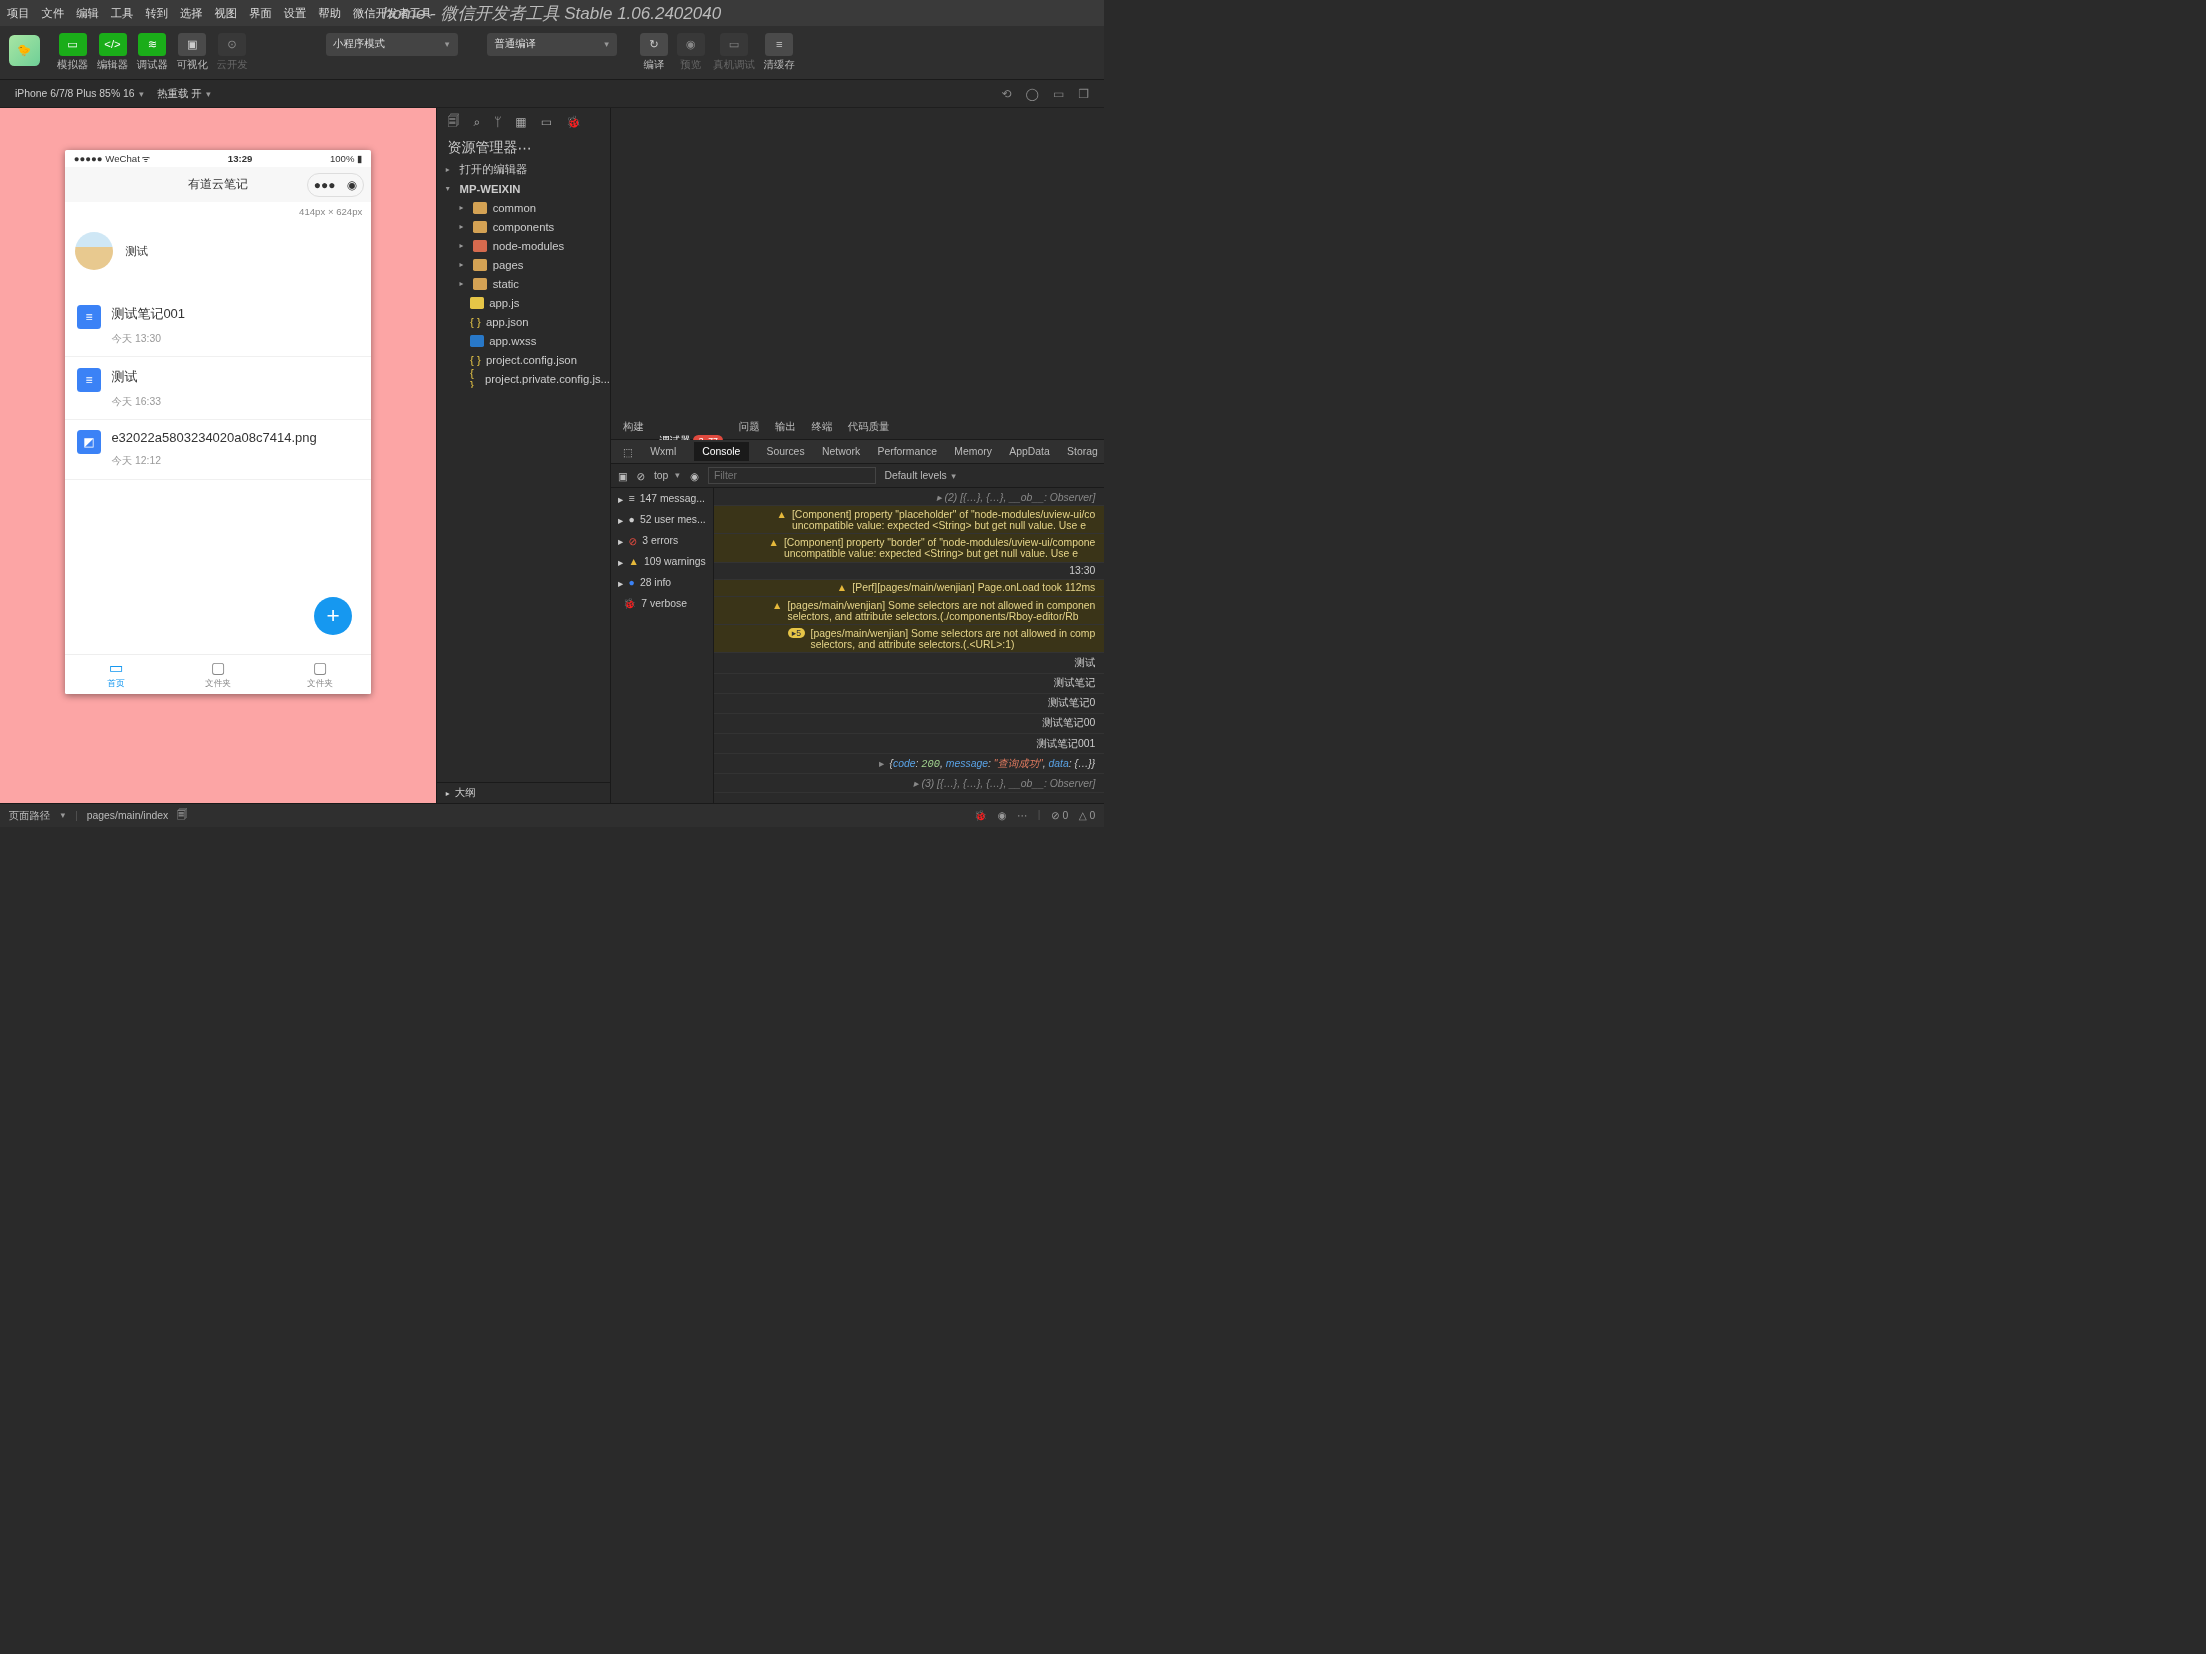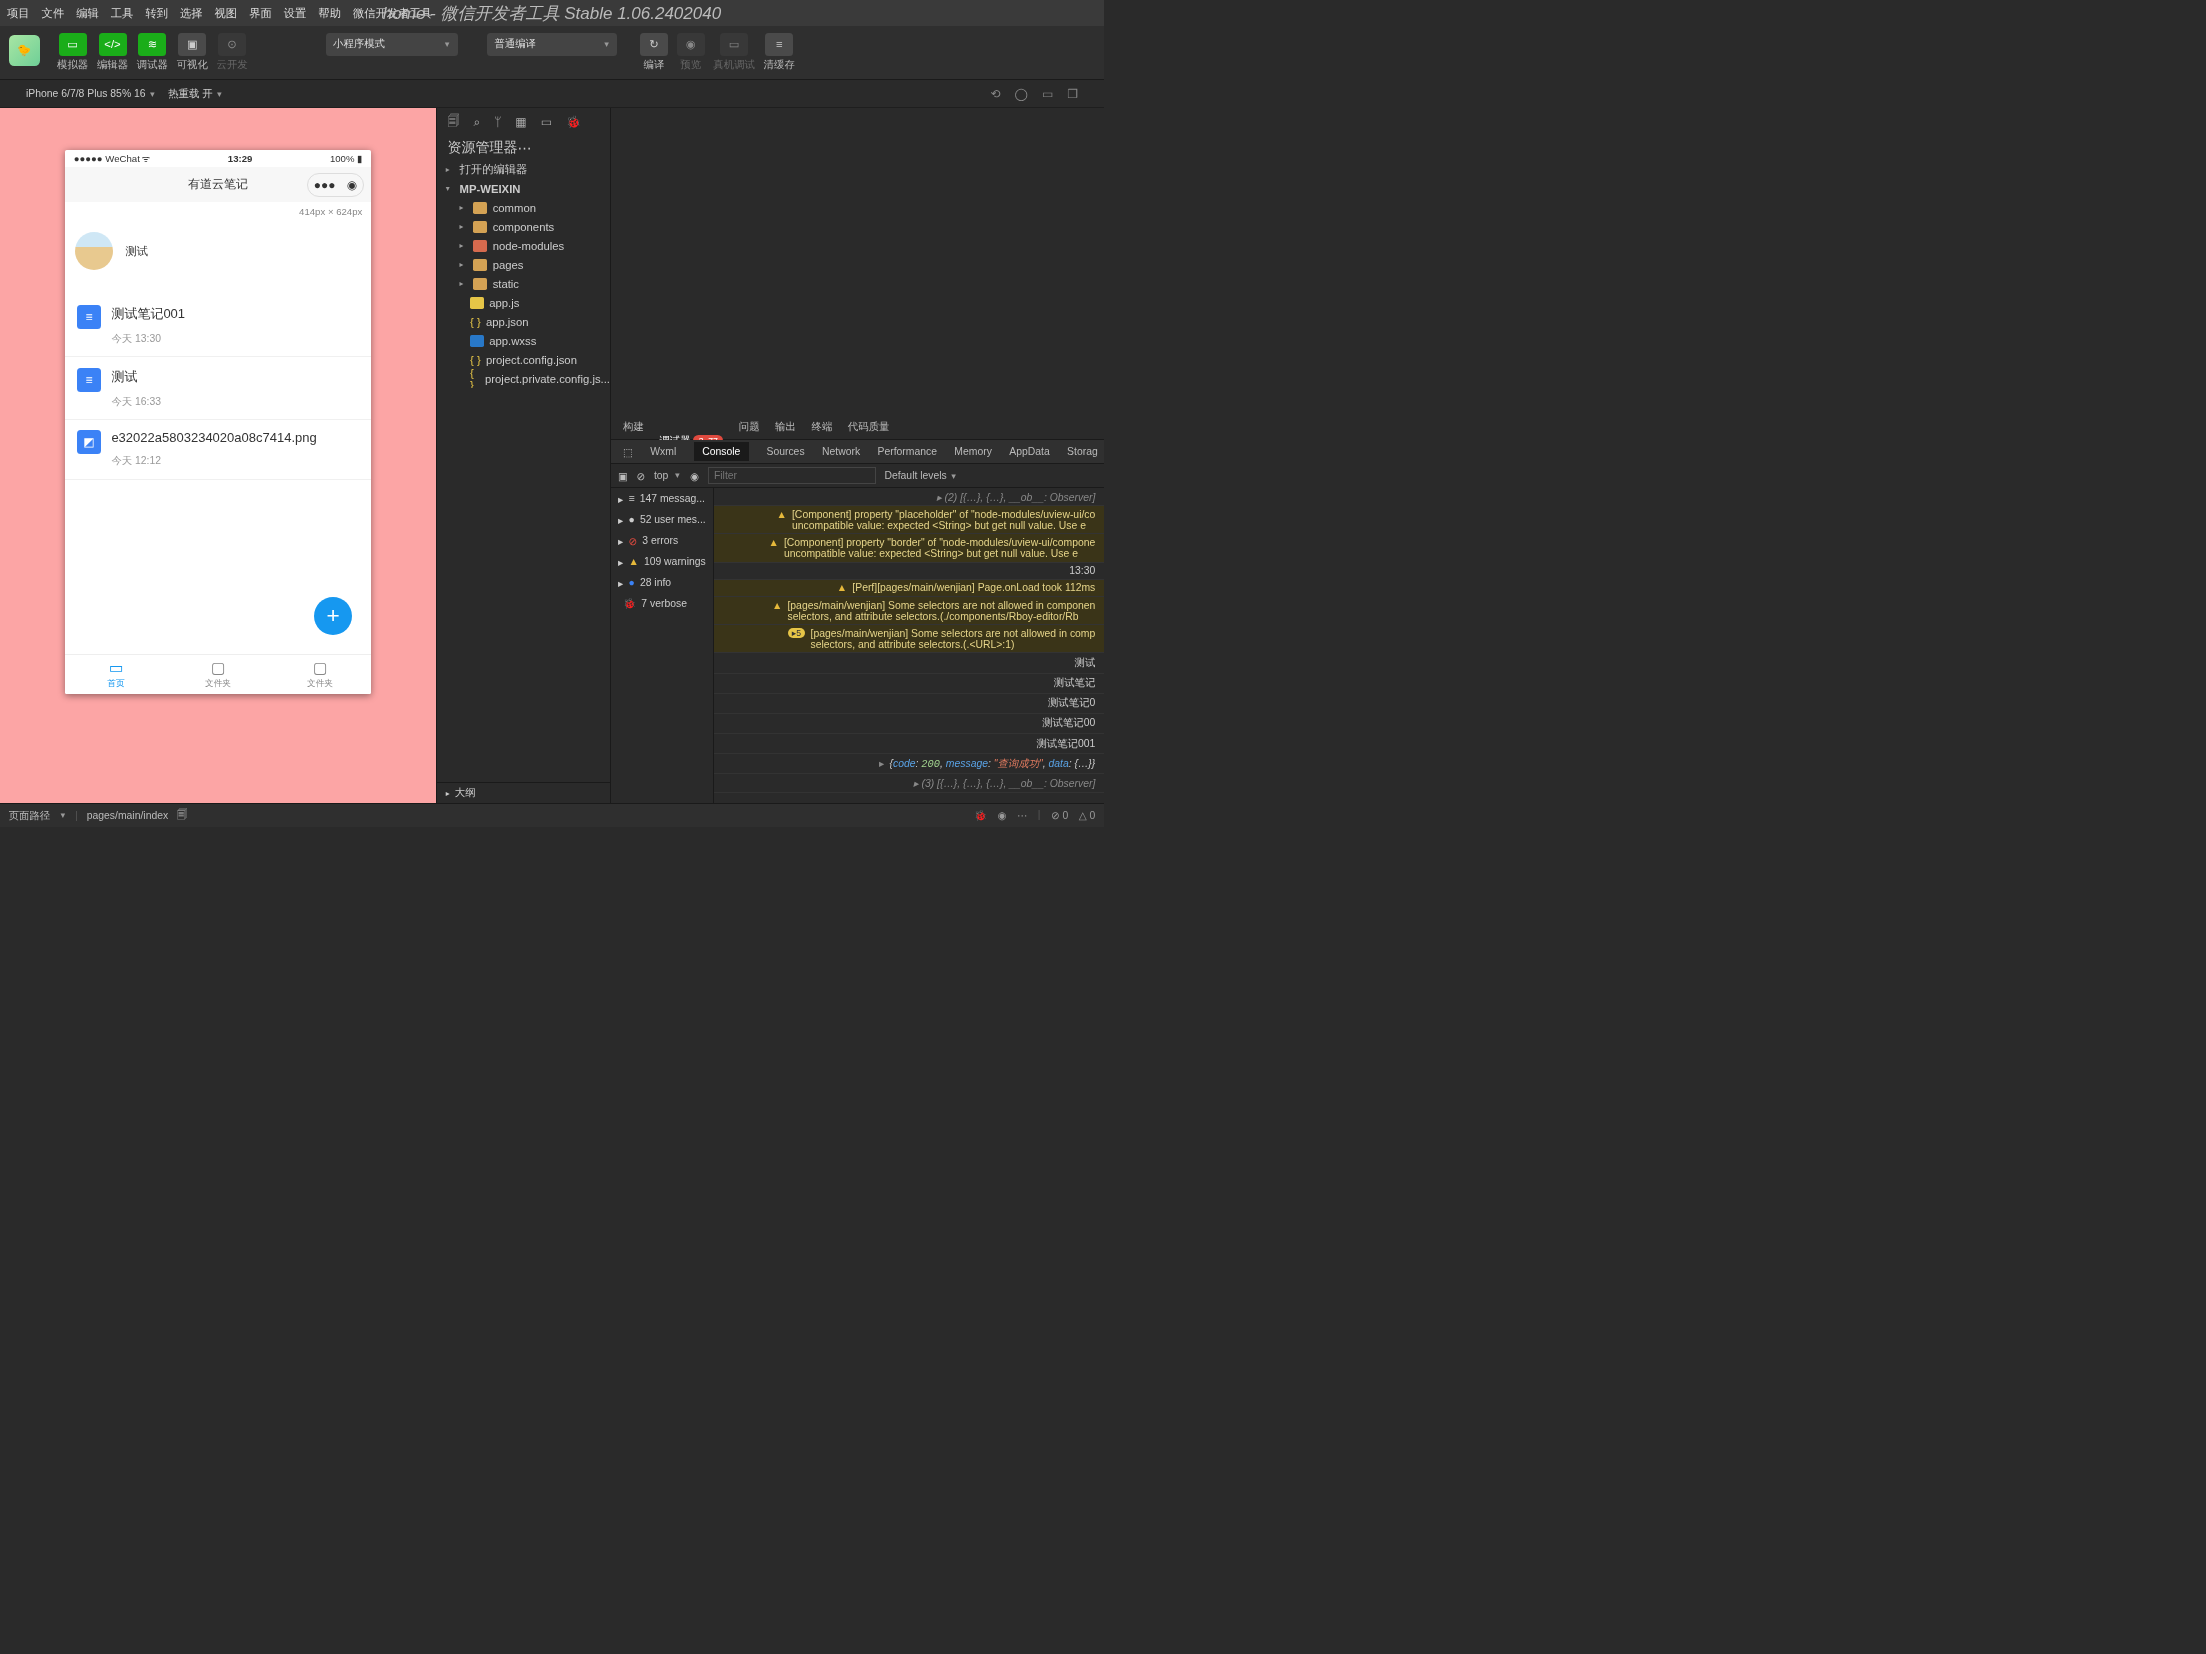--- a/index.html
+++ b/index.html
@@ -17,21 +17,21 @@
 .tb-btn { width: 28px; height: 22.6px; border-radius: 3.5px; display: flex; align-items: center; justify-content: center; font-size: 11.3px; }
 .tb-btn.green { background: #1aad19; color: #fff; }
 .tb-btn.gray { background: #4a4a4a; color: #ccc; }
 .tb-btn.dark { background: #383838; color: #888; }
 .tb-lbl { font-size: 10.4px; color: #bbb; }
 .tb-lbl.dim { color: #666; }
 .dropdown { height: 22.6px; background: #444; border-radius: 3.5px; display: flex; align-items: center; padding: 0 7px; color: #ddd; font-size: 10.4px; justify-content: space-between; min-width:130px;}
 .chev { font-size: 7.8px; color: #999; }
 
 
-.device-bar { height: 28px; background: #2a2a2a; display: flex; align-items: center; padding: 0 26px; gap: 12px; font-size: 10.4px; color: #ccc; border-bottom:0.9px solid #1e1e1e;}
+.device-bar { height: 28px; background: #2a2a2a; display: flex; align-items: center; padding: 0 15px; gap: 12px; font-size: 10.4px; color: #ccc; border-bottom:0.9px solid #1e1e1e;}
 .device-bar .right { margin-left: auto; display: flex; gap: 14px; color: #888; font-size:12px;}
 
 
 .main { display: flex; height: calc(100% - 26px - 54px - 28px - 24px); }
 
 
 .sim-pane { width: 436px; background: #fca5a5; display: flex; flex-direction: column; align-items:center; padding-top:42px;}
 .phone { width: 306px; background: #fff; border-radius: 1.7px; display:flex; flex-direction:column; box-shadow: 0 1.7px 7px rgba(0,0,0,.4); overflow:hidden;}
 .ph-status { height: 17.4px; display: flex; align-items: center; padding: 0 8.7px; font-size: 9.6px; color:#333;}
 .ph-status .mid { flex:1; text-align:center; font-weight:600;}

